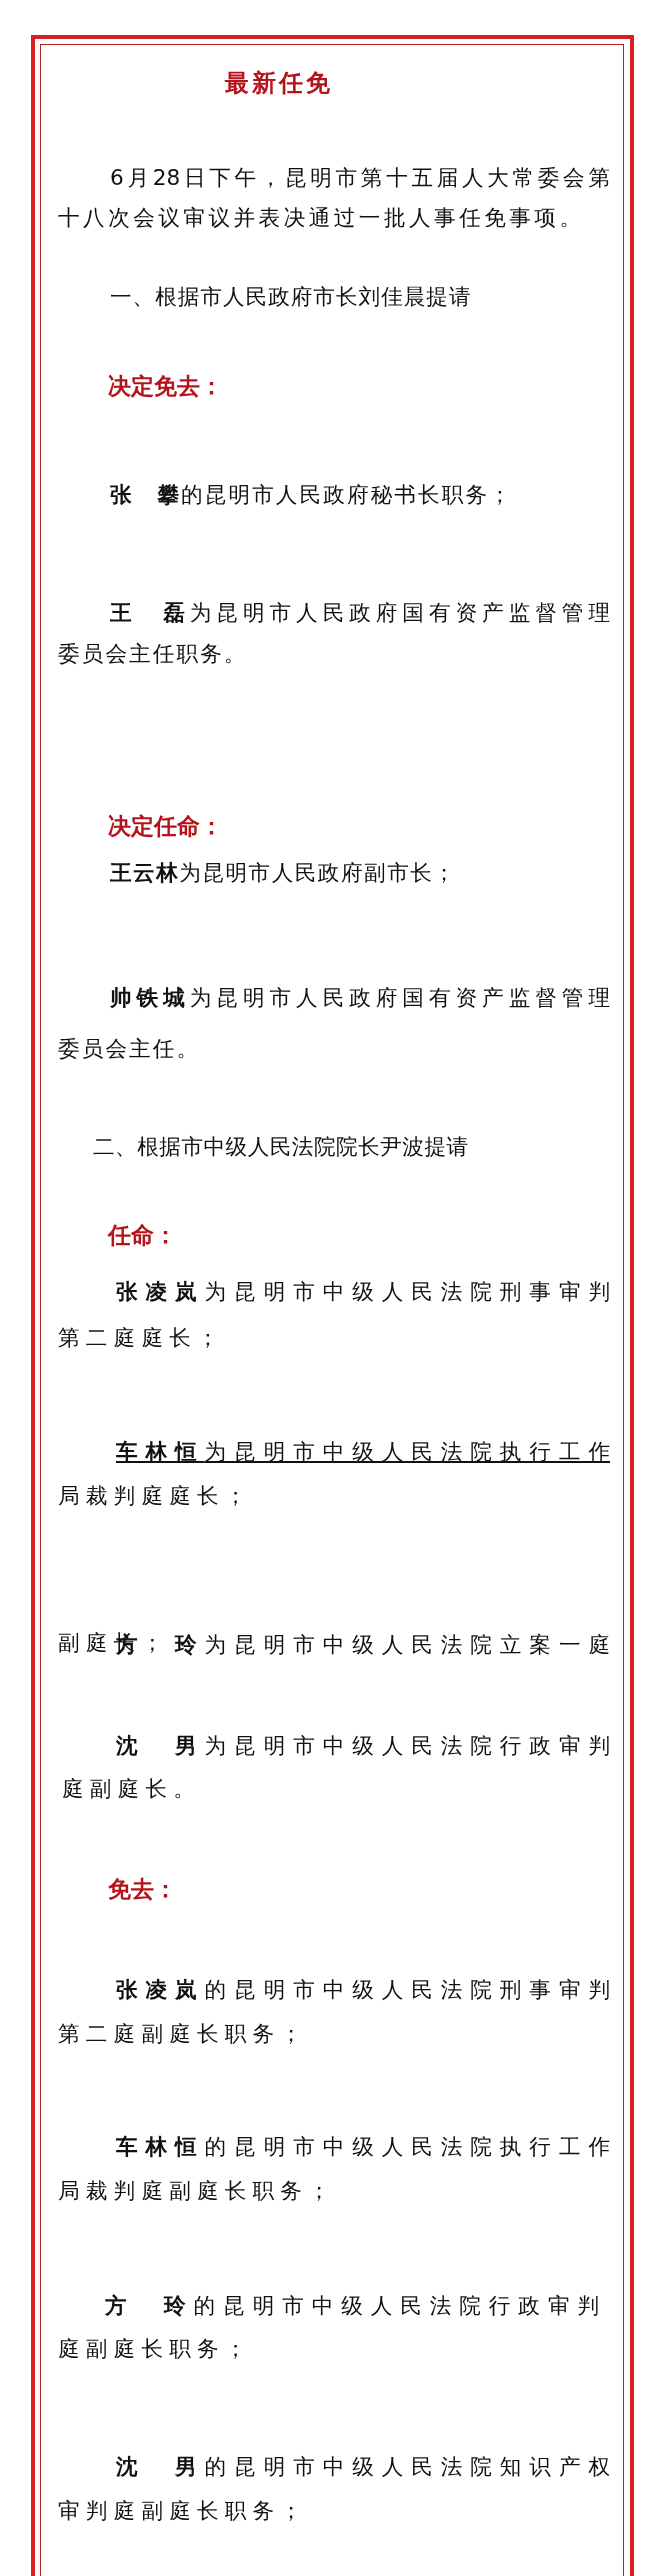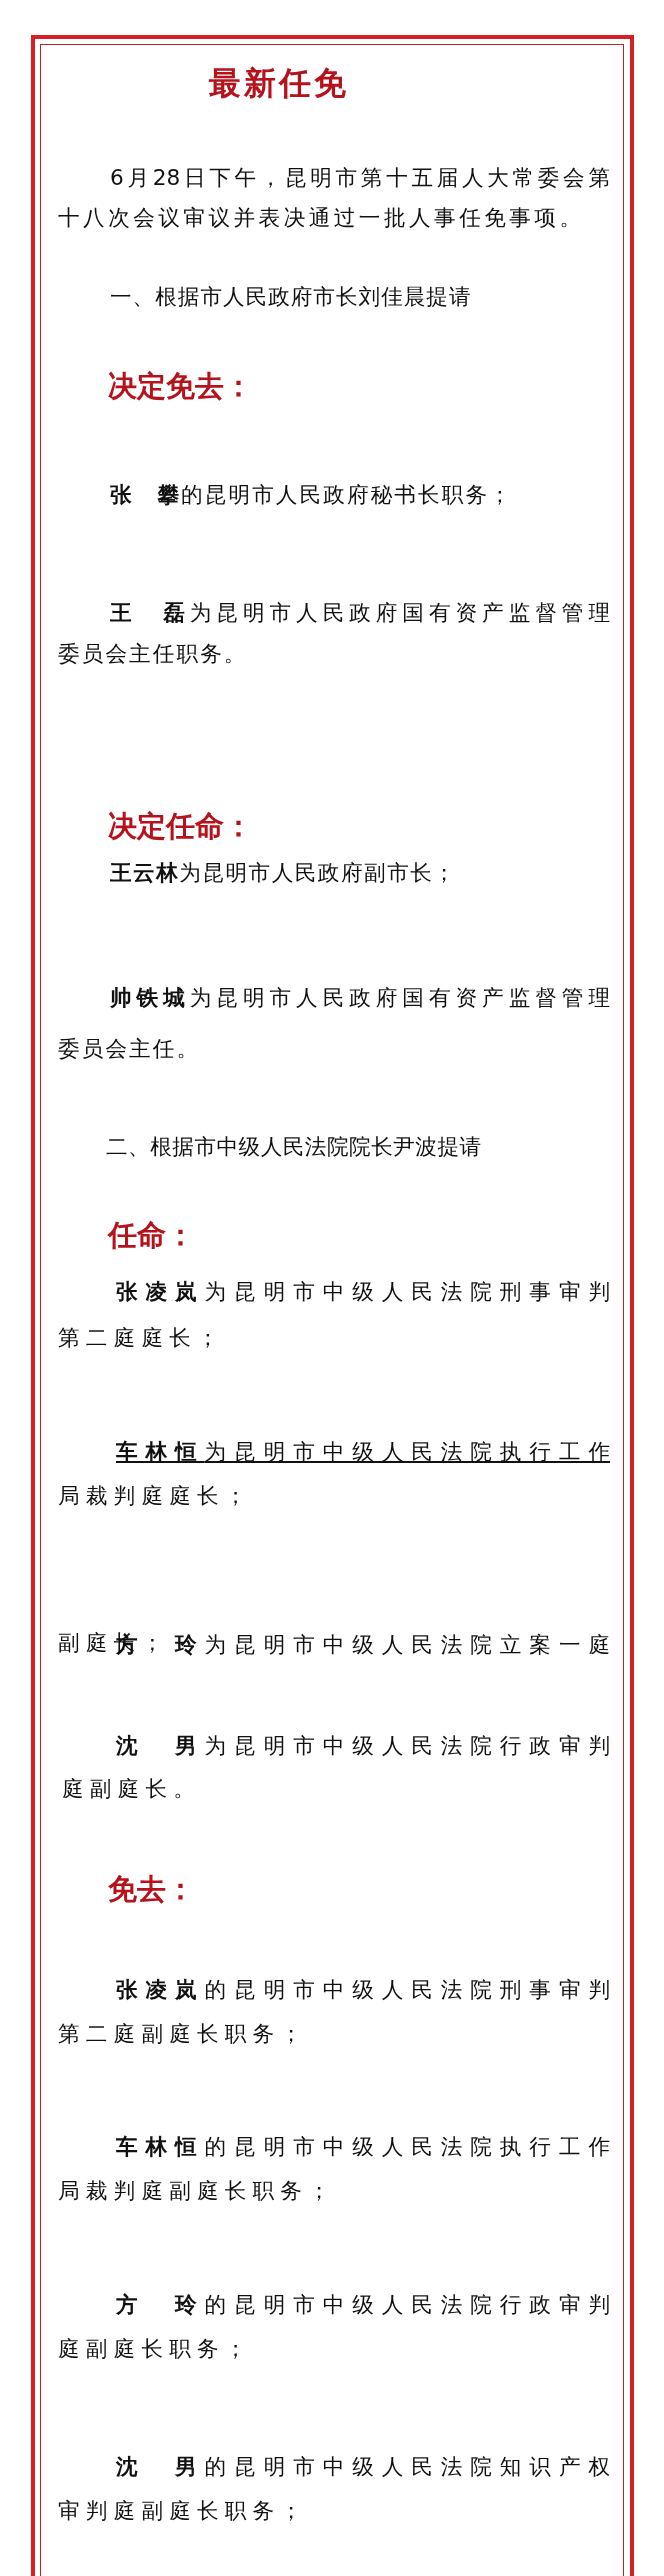--- a/index.html
+++ b/index.html
@@ -3,25 +3,25 @@
 <meta charset="utf-8">
 <style>
   html, body { margin: 0; padding: 0; background: #ffffff; }
   body { width: 665px; height: 2902px; position: relative; overflow: hidden;
          font-family: "DejaVu Sans", "Liberation Sans", sans-serif; color: #111111; }
   .frame-outer { position: absolute; left: 31px; top: 35px; width: 603px; height: 2851px;
                  border: 4.6px solid #d71f26; box-sizing: border-box; }
   .frame-inner { position: absolute; left: 40px; top: 44px; width: 584px; height: 2833px;
                  border: 1.5px solid #b8262b; box-sizing: border-box; }
   .title { position: absolute; left: 0; width: 558px; top: 69px; text-align: center;
-           font-size: 32px; font-weight: bold; color: #b5121b; letter-spacing: 3.1px; line-height: 29px; }
+           font-size: 24px; font-weight: bold; color: #b5121b; letter-spacing: 3.1px; line-height: 29px; }
   .line { position: absolute; font-size: 21.6px; line-height: 26px; white-space: nowrap; height: 26px; }
   .full { text-align: justify; text-align-last: justify; }
   .name { font-weight: bold; }
-  .red-label { color: #b5121b; font-weight: bold; font-size: 29px; }
+  .red-label { color: #b5121b; font-weight: bold; font-size: 23px; }
   .heading { font-weight: normal; }
 </style>
 </head>
 <body>
 
 <div class="frame-outer"></div>
 <div class="frame-inner"></div>
 
 <div class="title">最新任免</div>
 
@@ -44,21 +44,21 @@
 
 <div class="line" style="left:110px; top:860px; letter-spacing:1.5px;">
   <span class="name">王云林</span><span>为昆明市人民政府副市长；</span>
 </div>
 
 <div class="line full" style="left:110px; width:500px; top:985px;">
   <span class="name">帅铁城</span><span>为昆明市人民政府国有资产监督管理</span>
 </div>
 <div class="line" style="left:58px; top:1036px; letter-spacing:2.1px;">委员会主任。</div>
 
-<div class="line heading" style="left:106px; top:1134px; letter-spacing:0.5px;">二、根据市中级人民法院院长尹波提请</div>
+<div class="line heading" style="left:93px; top:1134px; letter-spacing:0.5px;">二、根据市中级人民法院院长尹波提请</div>
 <div class="line red-label" style="left:108px; top:1222px;">任命：</div>
 
 <div class="line full" style="left:116px; width:494px; top:1279px;">
   <span class="name">张凌岚</span><span>为昆明市中级人民法院刑事审判</span>
 </div>
 <div class="line" style="left:58px; top:1325px; letter-spacing:6.2px;">第二庭庭长；</div>
 
 <div class="line full" style="left:116px; width:494px; top:1439px;text-decoration:underline;">
   <span class="name">车林恒</span><span>为昆明市中级人民法院执行工作</span>
 </div>
@@ -79,21 +79,21 @@
 <div class="line full" style="left:116px; width:494px; top:1977px;">
   <span class="name">张凌岚</span><span>的昆明市中级人民法院刑事审判</span>
 </div>
 <div class="line" style="left:58px; top:2021px; letter-spacing:6.2px;">第二庭副庭长职务；</div>
 
 <div class="line full" style="left:116px; width:494px; top:2134px;">
   <span class="name">车林恒</span><span>的昆明市中级人民法院执行工作</span>
 </div>
 <div class="line" style="left:58px; top:2178px; letter-spacing:6.2px;">局裁判庭副庭长职务；</div>
 
-<div class="line full" style="left:116px; width:494px; top:2293px;font-family:Liberation Mono, monospace;">
+<div class="line full" style="left:105px; width:494px; top:2293px;">
   <span class="name">方　玲</span><span>的昆明市中级人民法院行政审判</span>
 </div>
 <div class="line" style="left:58px; top:2336px; letter-spacing:6.2px;">庭副庭长职务；</div>
 
 <div class="line full" style="left:116px; width:494px; top:2454px;">
   <span class="name">沈　男</span><span>的昆明市中级人民法院知识产权</span>
 </div>
 <div class="line" style="left:58px; top:2498px; letter-spacing:6.2px;">审判庭副庭长职务；</div>
 
 

